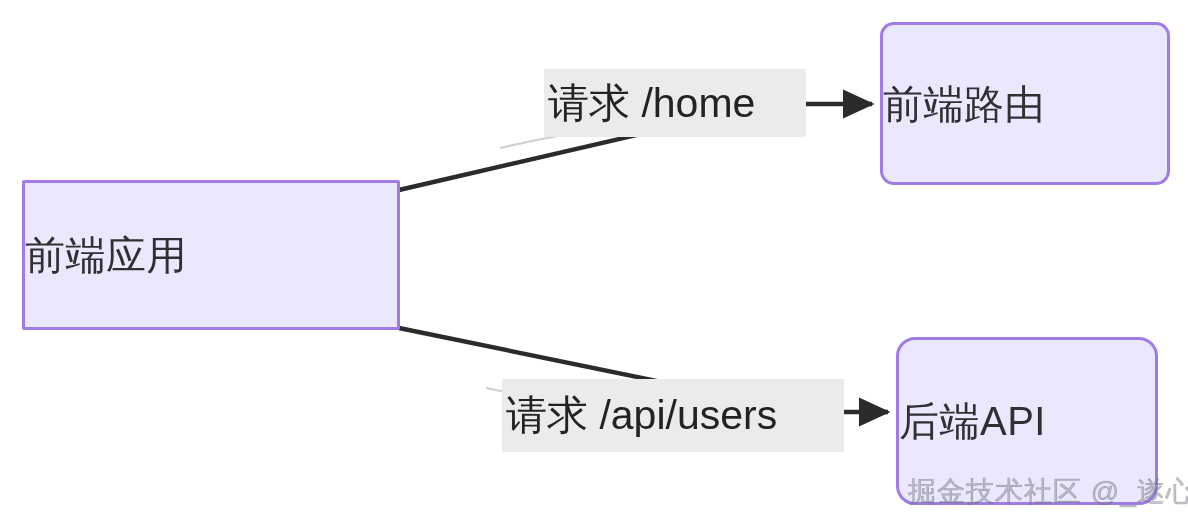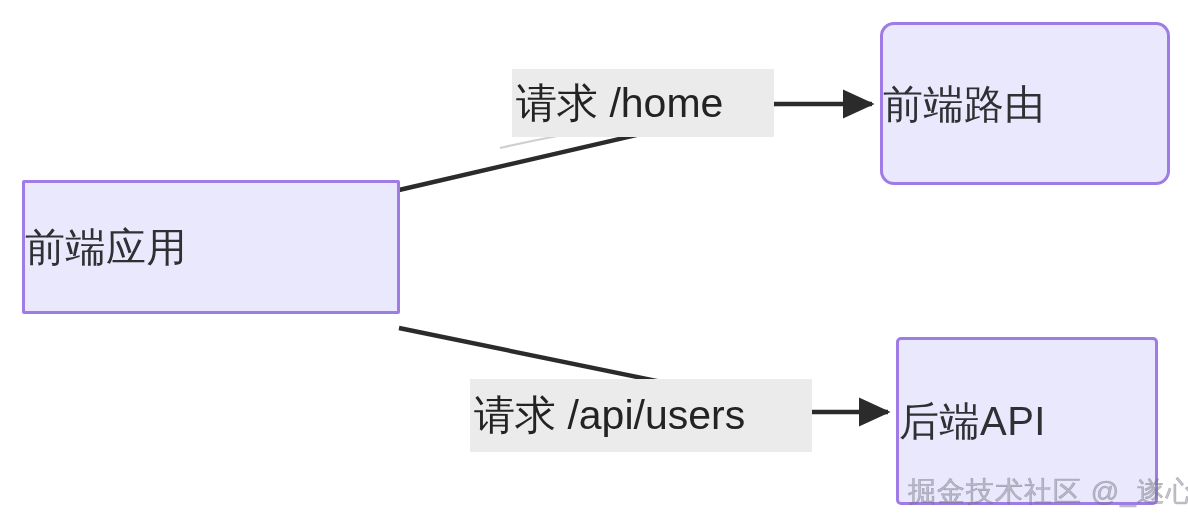--- a/index.html
+++ b/index.html
@@ -42,47 +42,48 @@
     font-size: 40px;
     line-height: 1;
     letter-spacing: 0.5px;
     white-space: nowrap;
     color: #2f3033;
   }
   #node-frontend-app {
     left: 22px;
     top: 180px;
     width: 378px;
-    height: 134px;
+    height: 150px;
     border-radius: 2px;
   }
   #node-frontend-router {
     left: 880px;
     top: 22px;
     width: 290px;
     height: 163px;
     border-radius: 14px;
   }
   #node-backend-api {
     left: 896px;
     top: 337px;
     width: 262px;
     height: 168px;
-    border-radius: 5px;
+    border-radius: 19px;
   }
   .edge-label {
     position: absolute;
     background: #ebebeb;
     color: #232323;
     white-space: nowrap;
     display: flex;
     align-items: center;
     justify-content: flex-start;
     font-size: 41px;
     line-height: 1;
+    margin-left: 32px;
   }
   #edge-label-home {
     left: 512px;
     top: 69px;
     width: 258px;
     height: 68px;
     padding-left: 4px;
   }
   #edge-label-api-users {
     left: 470px;

